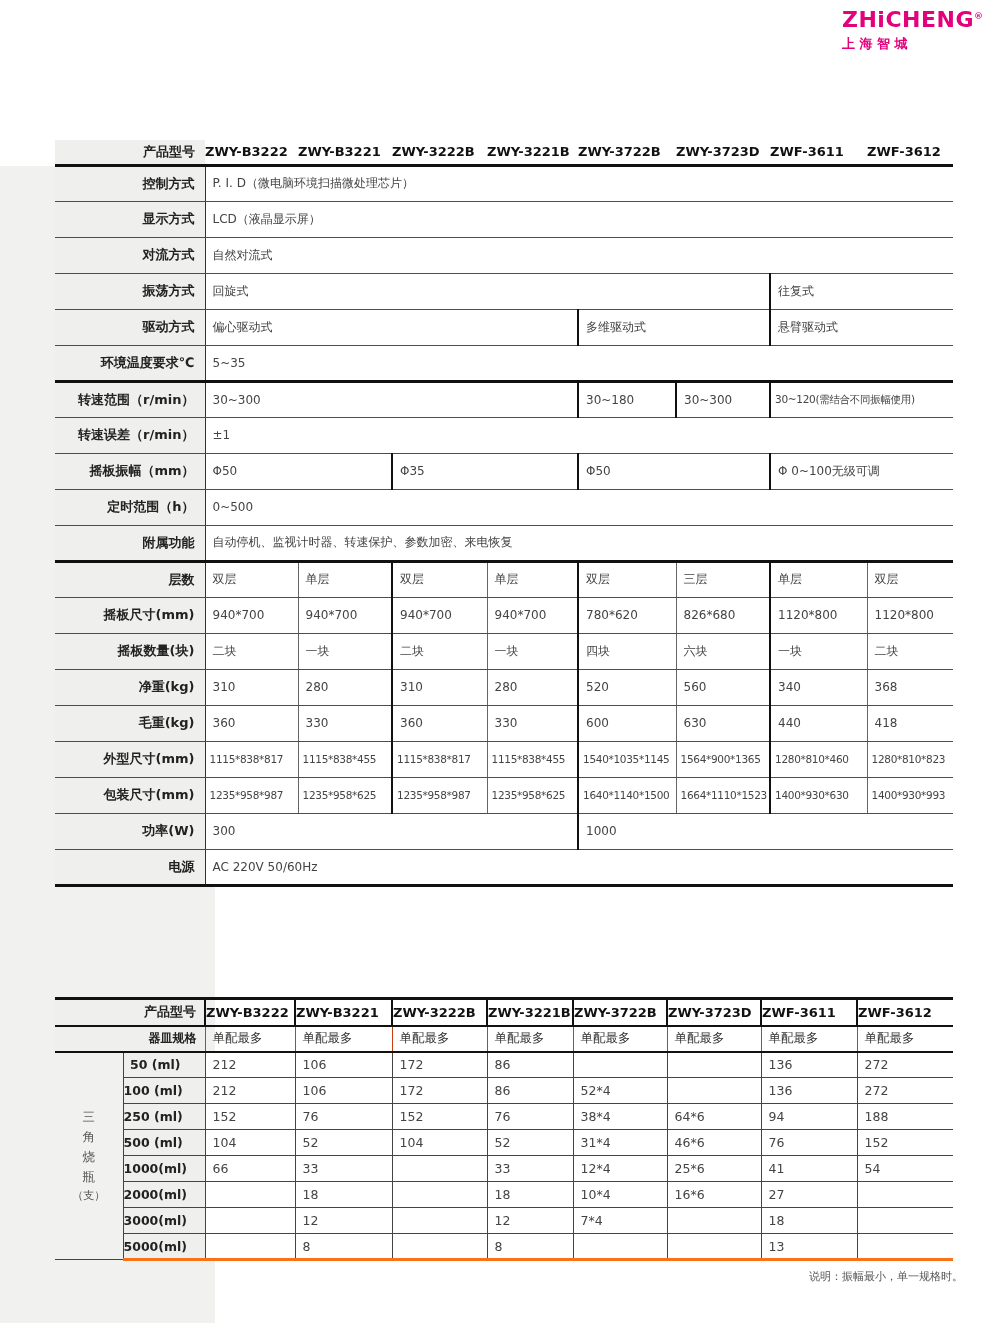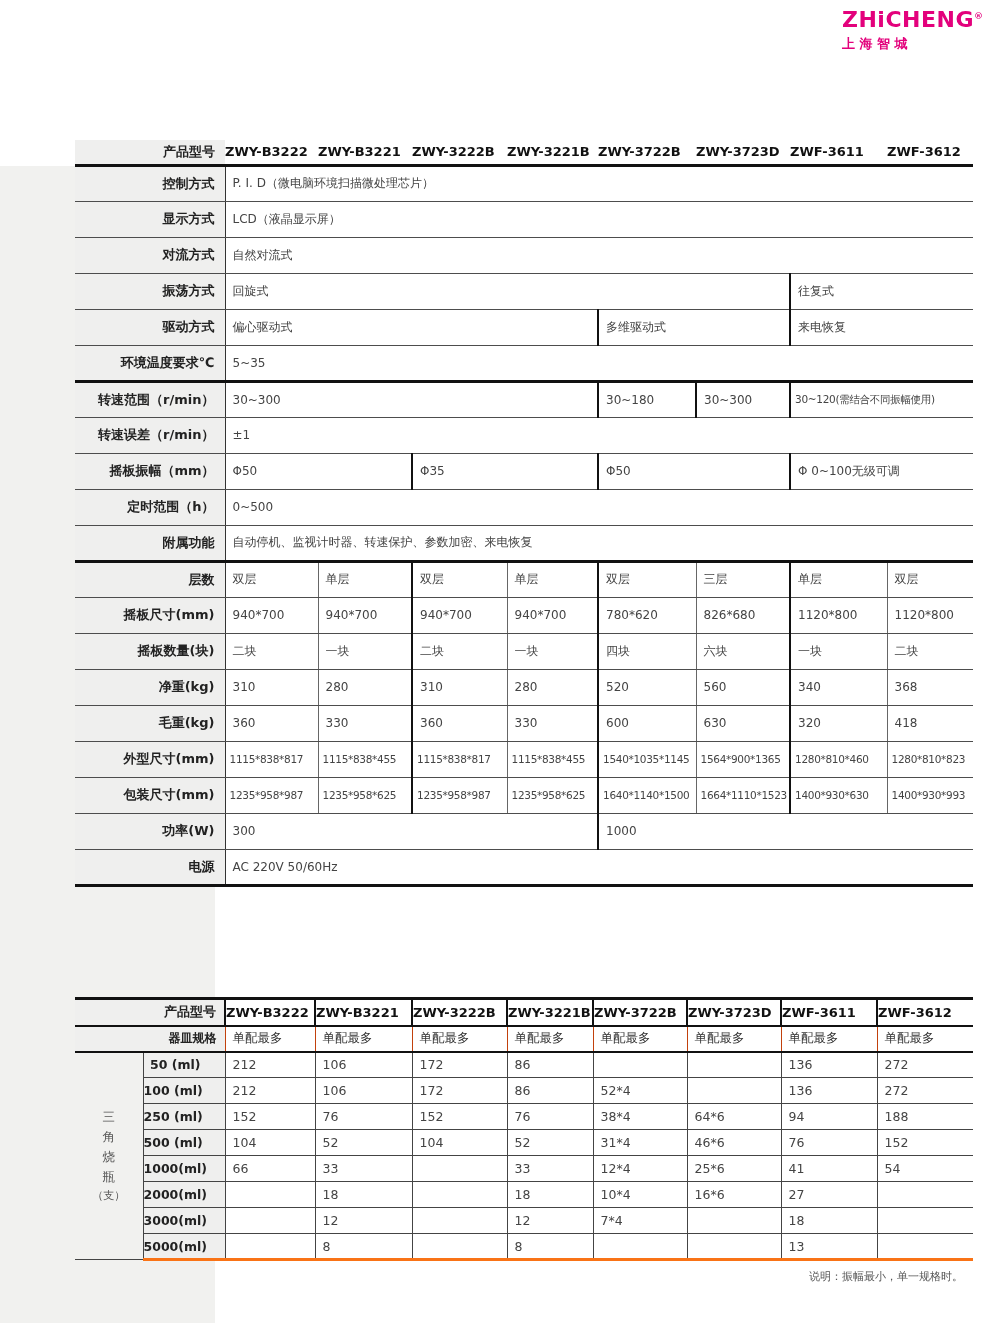--- a/index.html
+++ b/index.html
@@ -6,21 +6,21 @@
   html,body { width:990px; height:1323px; }
   body { position:relative; background:#fff; font-family:"DejaVu Sans","Liberation Sans",sans-serif; overflow:hidden; }
 
   .band { position:absolute; left:0; top:166px; width:215px; height:1157px; background:#f1f1ef; }
 
   .logo { position:absolute; top:8px; right:24px; width:124px; color:#e3017c; }
   .brand { font-size:22px; font-weight:bold; letter-spacing:.5px; line-height:1.1; white-space:nowrap; }
   .reg { font-size:9px; vertical-align:super; font-weight:bold; }
   .cn  { display:flex; justify-content:space-between; font-size:13px; font-weight:bold; margin-top:3px; }
 
-  table { border-collapse:collapse; table-layout:fixed; position:absolute; left:75px; }
+  table { border-collapse:collapse; table-layout:fixed; position:absolute; left:55px; }
   td { vertical-align:middle; font-size:12px; color:#444; overflow:hidden; white-space:nowrap; }
 
   
   .t1 { top:140px; width:898px; }
   .t1 td { height:36px; border-bottom:1px solid #4d4d4d; }
   .t1 tr.t1head td { height:25px; border-bottom:3px solid #111; }
   .lbl { background:#efefee; font-weight:bold; color:#222; text-align:right; padding-right:10px; font-size:13px; border-right:1px solid #333; }
   .t1head .lbl { border-right:none; }
   .model { font-weight:bold; color:#111; font-size:13px; padding-left:0; }
   .val { padding-left:7px; background:#fff; }
@@ -96,21 +96,21 @@
       </tr>
       <tr>
         <td class="lbl">振荡方式</td>
         <td class="val vthick" colspan="6">回旋式</td>
         <td class="val" colspan="2">往复式</td>
       </tr>
       <tr>
         <td class="lbl">驱动方式</td>
         <td class="val vthick" colspan="4">偏心驱动式</td>
         <td class="val vthick" colspan="2">多维驱动式</td>
-        <td class="val" colspan="2">来电恢复</td>
+        <td class="val" colspan="2">悬臂驱动式</td>
       </tr>
       <tr class="thick">
         <td class="lbl">环境温度要求℃</td>
         <td class="val" colspan="8">5~35</td>
       </tr>
       <tr>
         <td class="lbl">转速范围（r/min）</td>
         <td class="val vthick" colspan="4">30~300</td>
         <td class="val vthick" colspan="1">30~180</td>
         <td class="val vthick" colspan="1">30~300</td>
@@ -180,21 +180,21 @@
         <td class="val" colspan="1">368</td>
       </tr>
       <tr>
         <td class="lbl">毛重(kg)</td>
         <td class="val vthin" colspan="1">360</td>
         <td class="val vthick" colspan="1">330</td>
         <td class="val vthin" colspan="1">360</td>
         <td class="val vthick" colspan="1">330</td>
         <td class="val vthin" colspan="1">600</td>
         <td class="val vthick" colspan="1">630</td>
-        <td class="val vthin" colspan="1">320</td>
+        <td class="val vthin" colspan="1">440</td>
         <td class="val" colspan="1">418</td>
       </tr>
       <tr>
         <td class="lbl">外型尺寸(mm)</td>
         <td class="val vthin sm" colspan="1">1115*838*817</td>
         <td class="val vthick sm" colspan="1">1115*838*455</td>
         <td class="val vthin sm" colspan="1">1115*838*817</td>
         <td class="val vthick sm" colspan="1">1115*838*455</td>
         <td class="val vthin sm" colspan="1">1540*1035*1145</td>
         <td class="val vthick sm" colspan="1">1564*900*1365</td>

